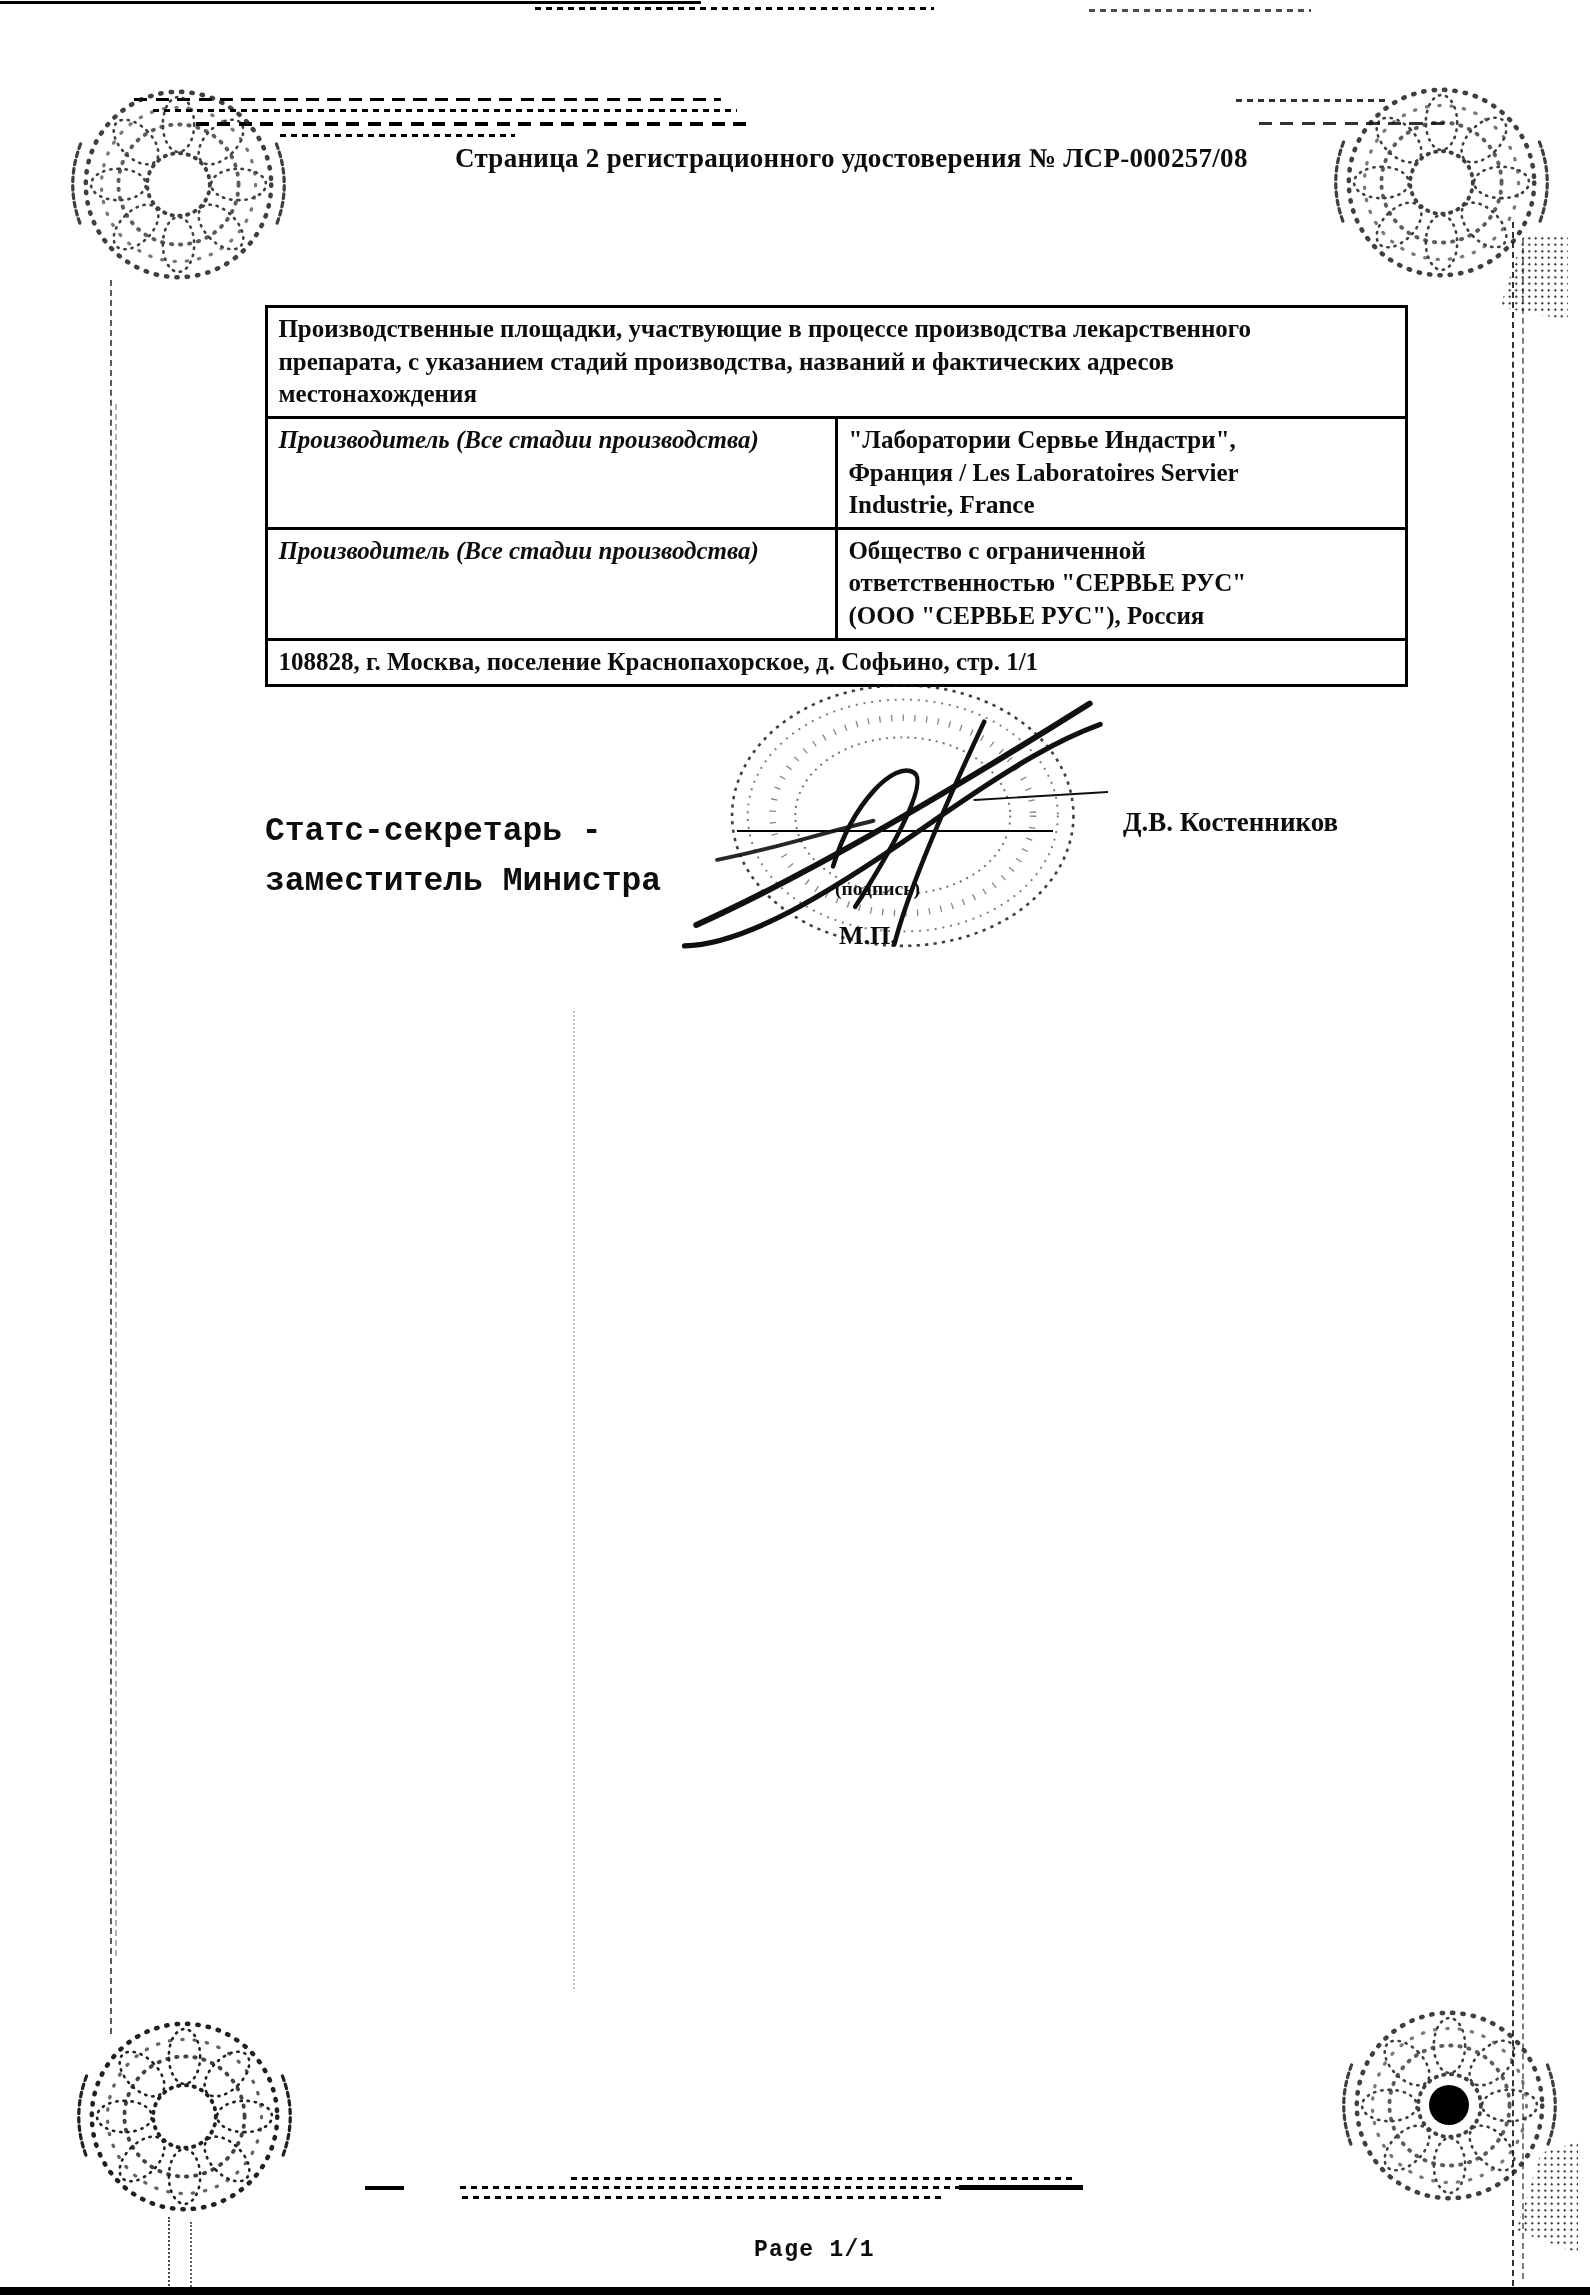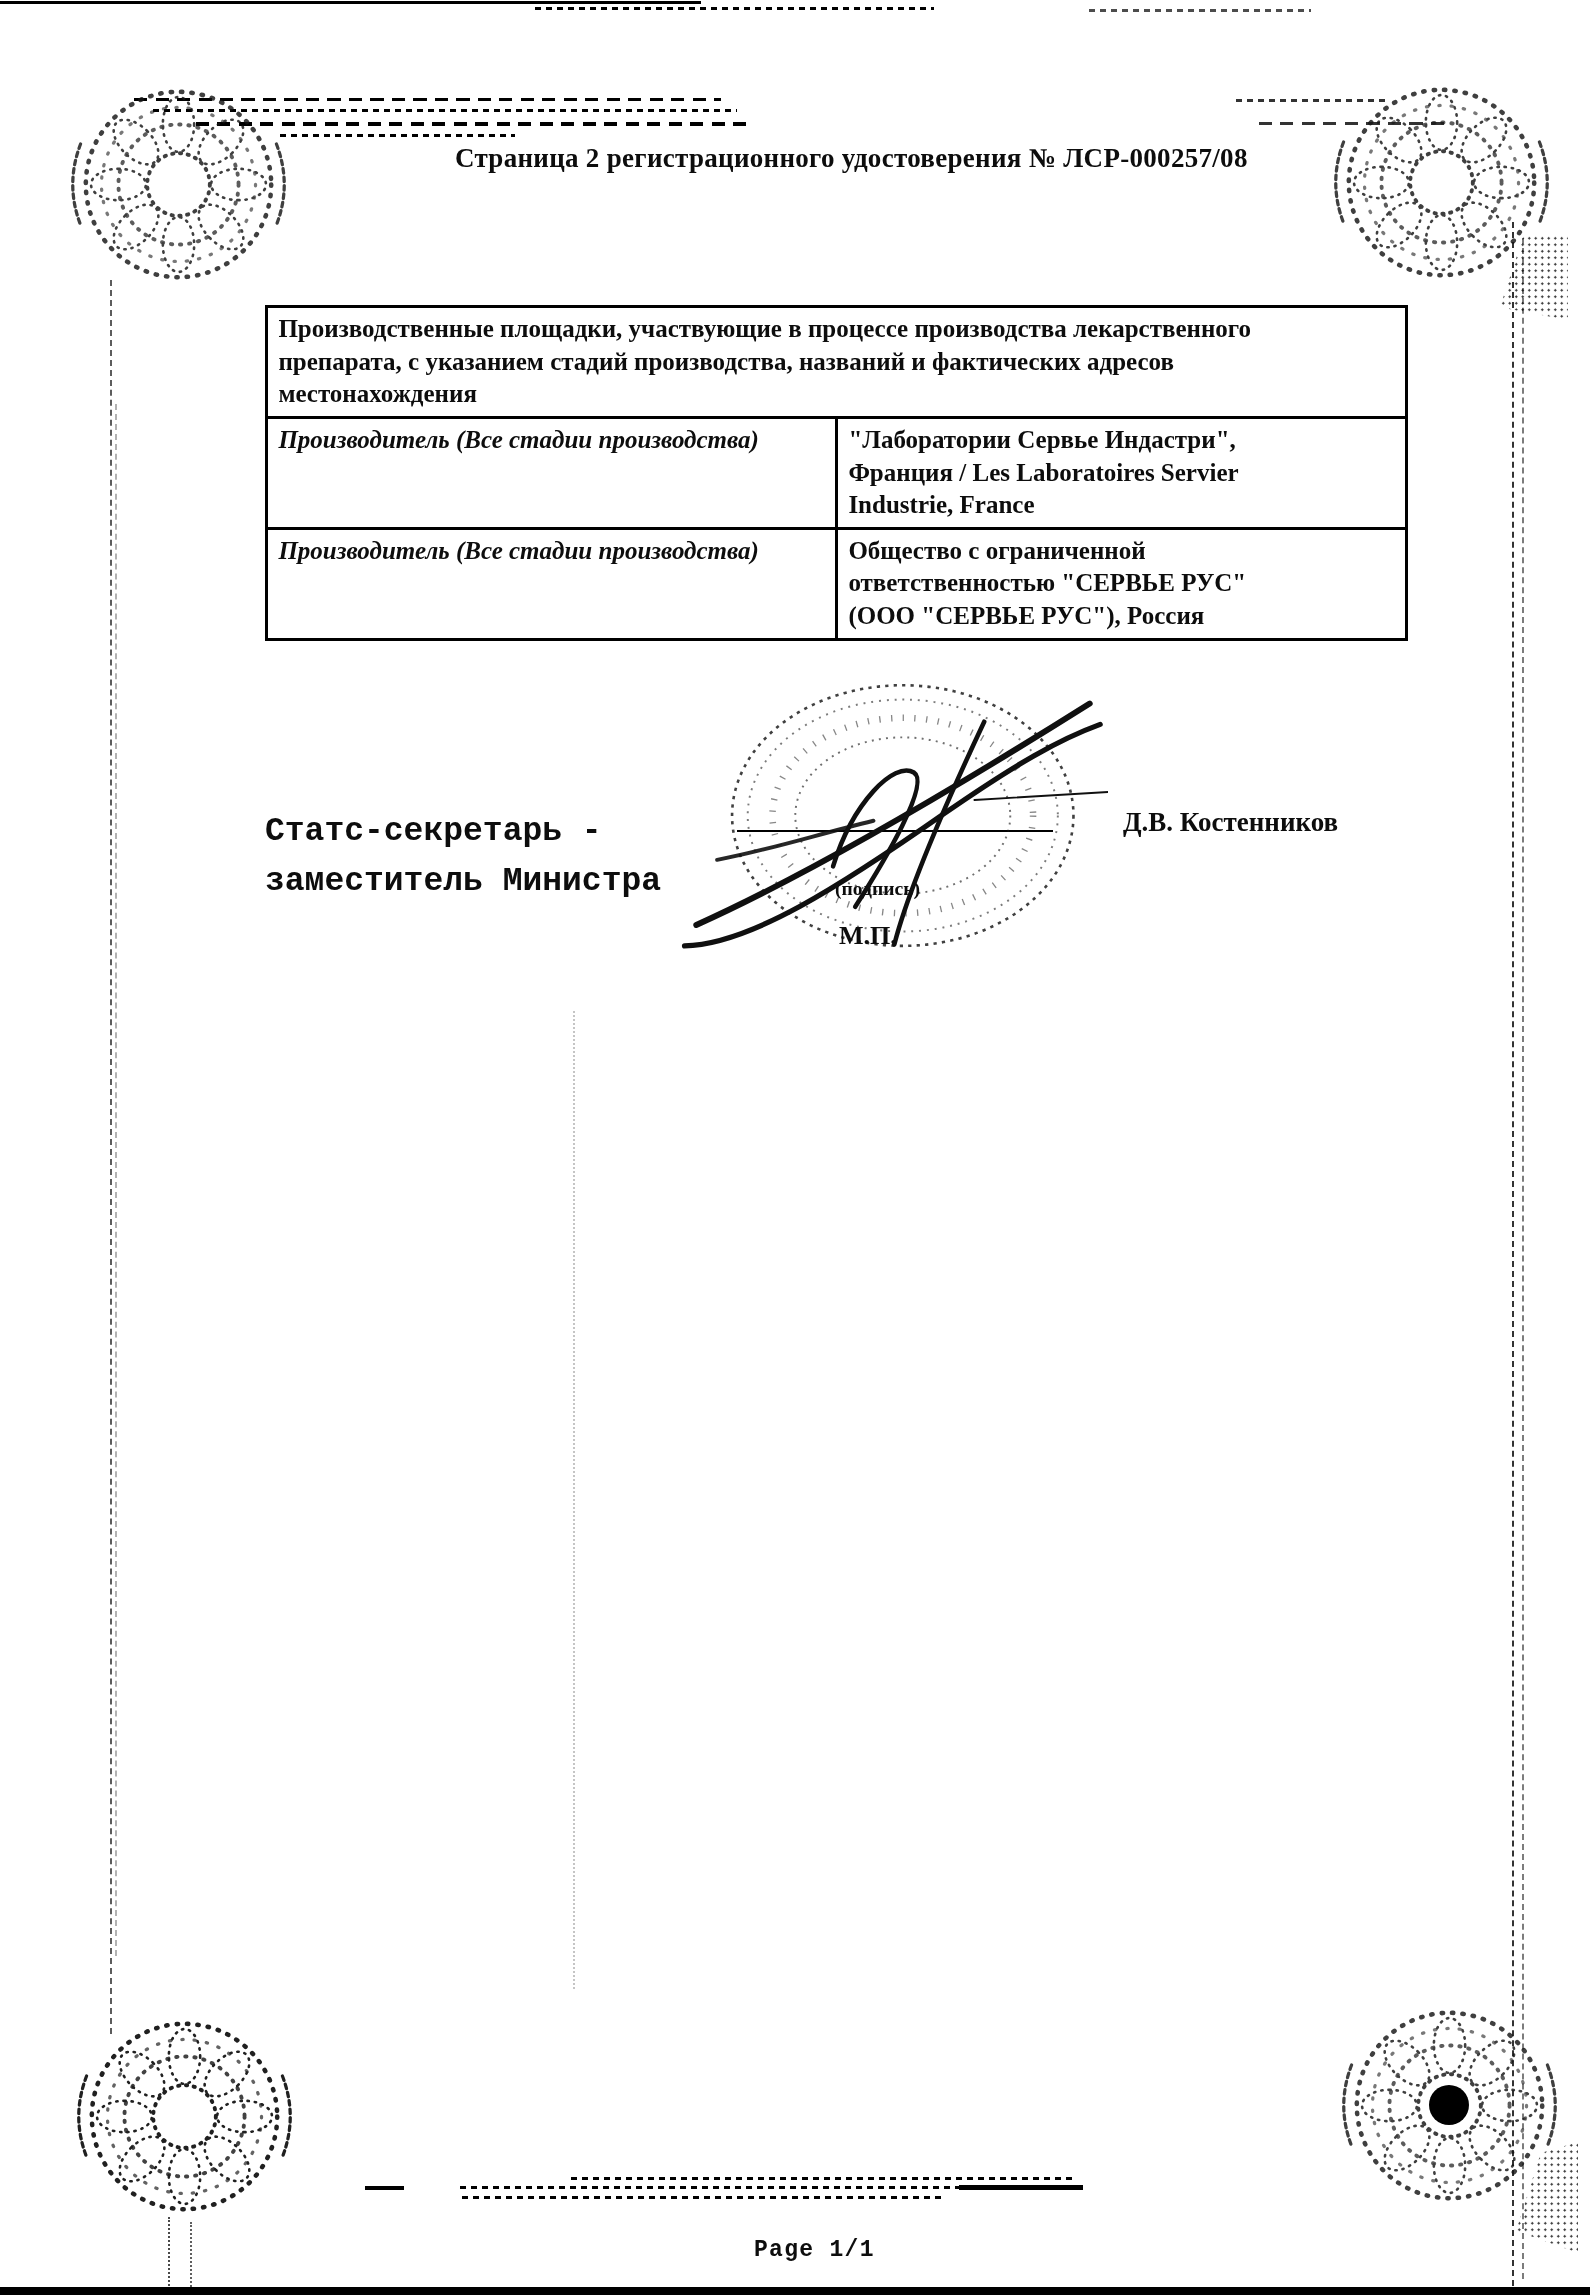--- a/index.html
+++ b/index.html
@@ -146,20 +146,23 @@
     <td>
       <div class="cell-value">"Лаборатории Сервье Индастри", Франция / Les Laboratoires Servier Industrie, France</div>
     </td>
   </tr>
   <tr>
     <td class="lbl">Производитель (Все стадии производства)</td>
     <td>
       <div class="cell-value">Общество с ограниченной ответственностью "СЕРВЬЕ РУС" (ООО "СЕРВЬЕ РУС"), Россия</div>
     </td>
   </tr>
+  <tr>
+    <td colspan="2">108828, г. Москва, поселение Краснопахорское, д. Софьино, стр. 1/1</td>
+  </tr>
 </tbody>
   </table>
 
 <div class="sig-title">Статс-секретарь - заместитель Министра</div>
 <div class="sig-line"></div>
 <div class="sig-name">Д.В. Костенников</div>
 <div class="sig-caption">(подпись)</div>
 <div class="sig-mp">М.П.</div>
 
 <svg class="stamp-svg" width="430" height="307" viewBox="0 0 660 470">

